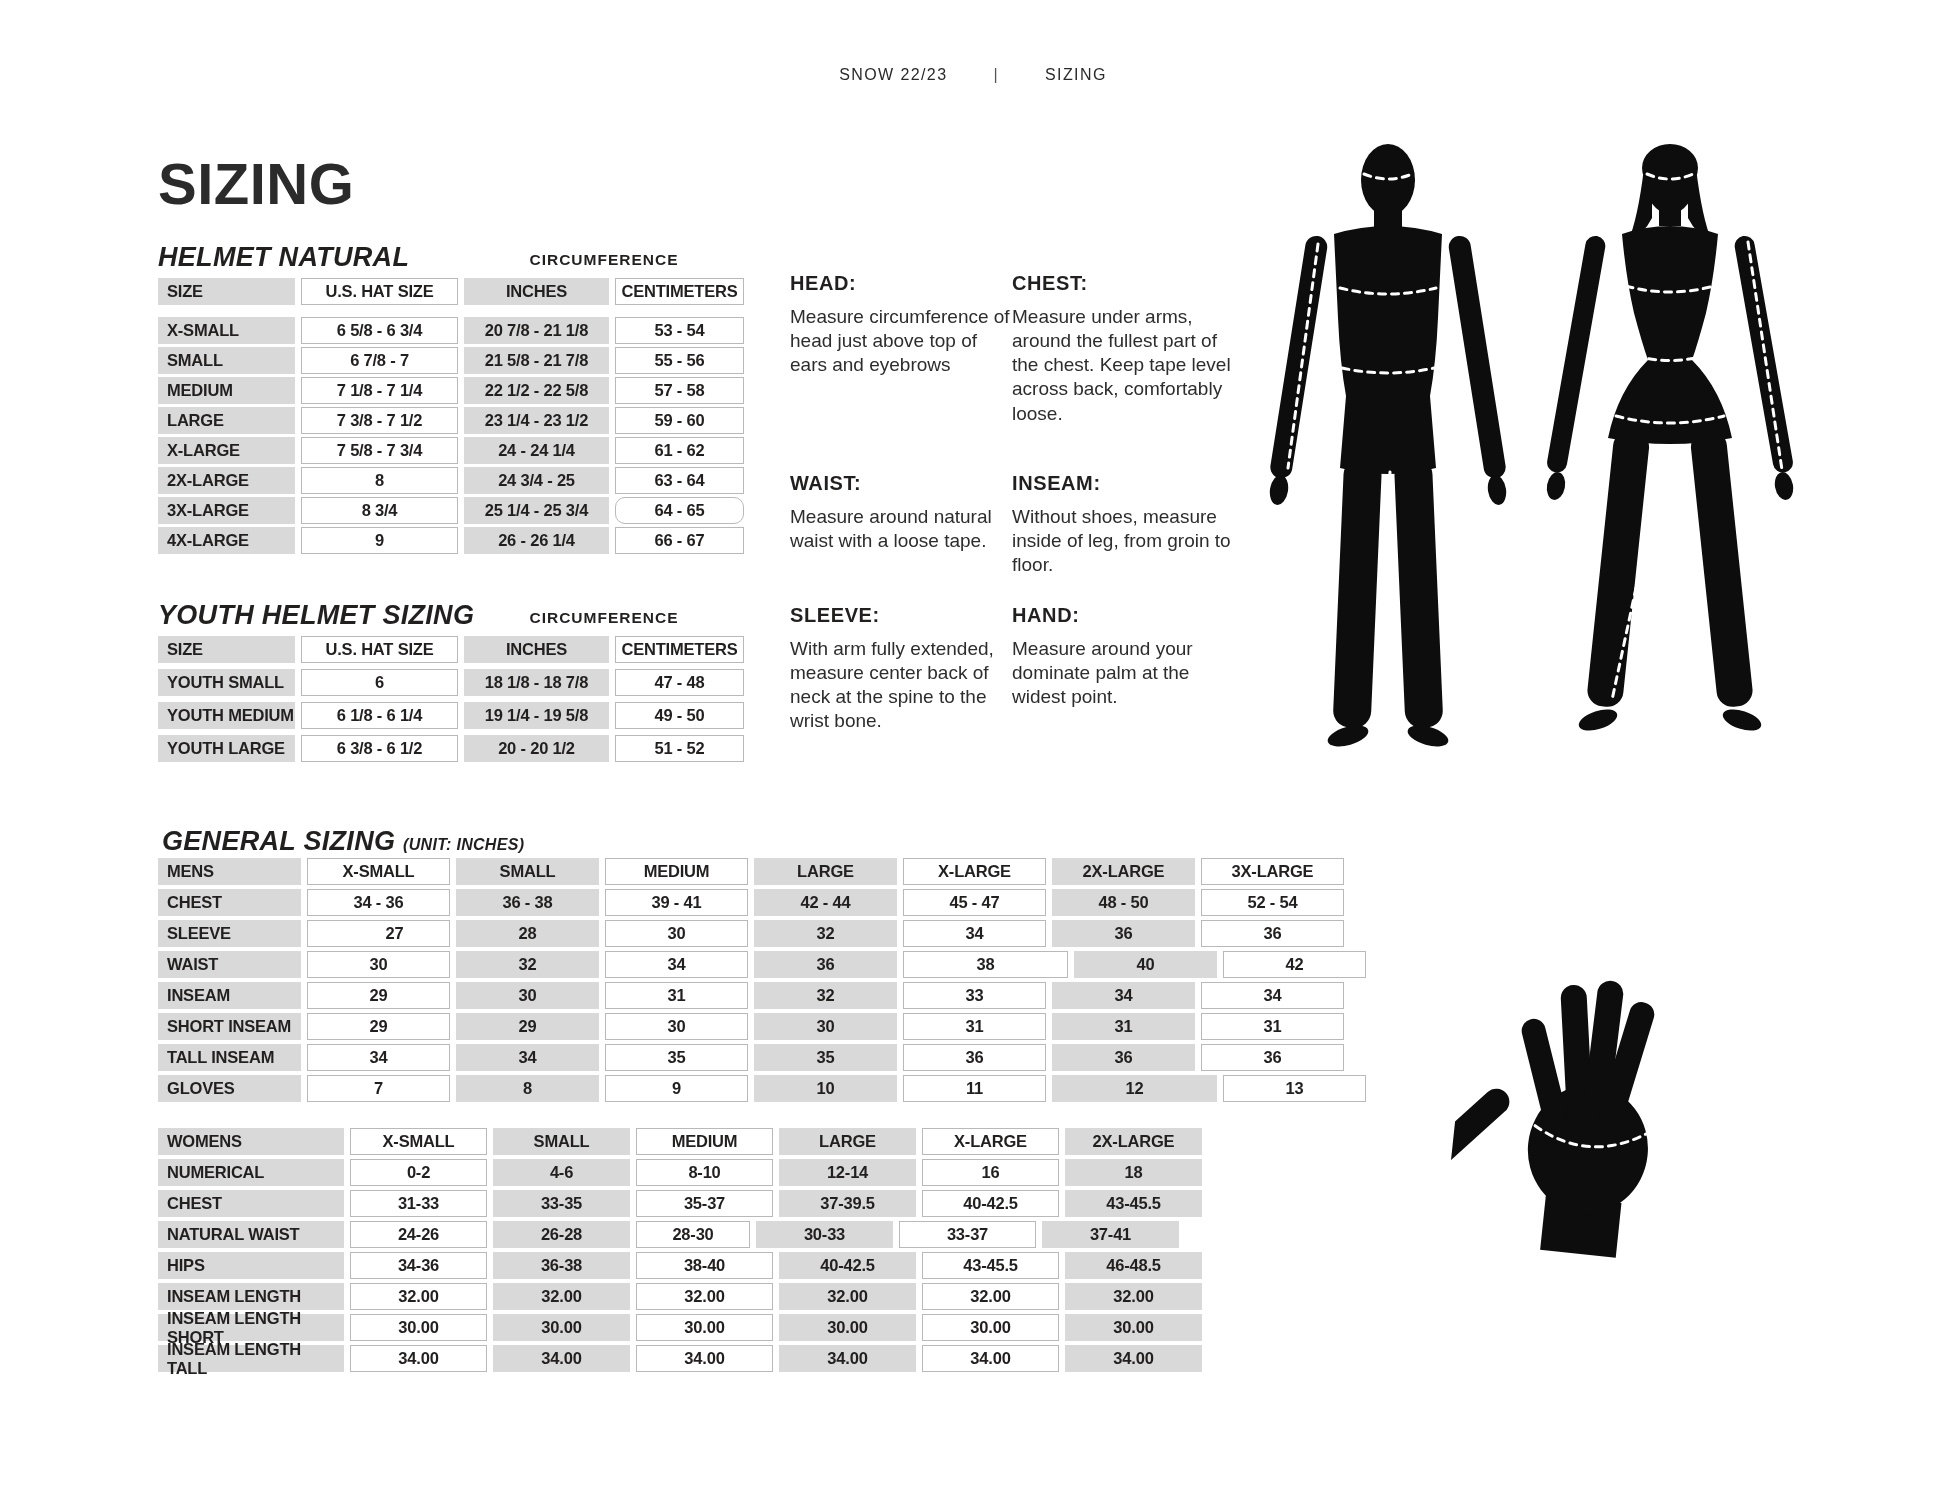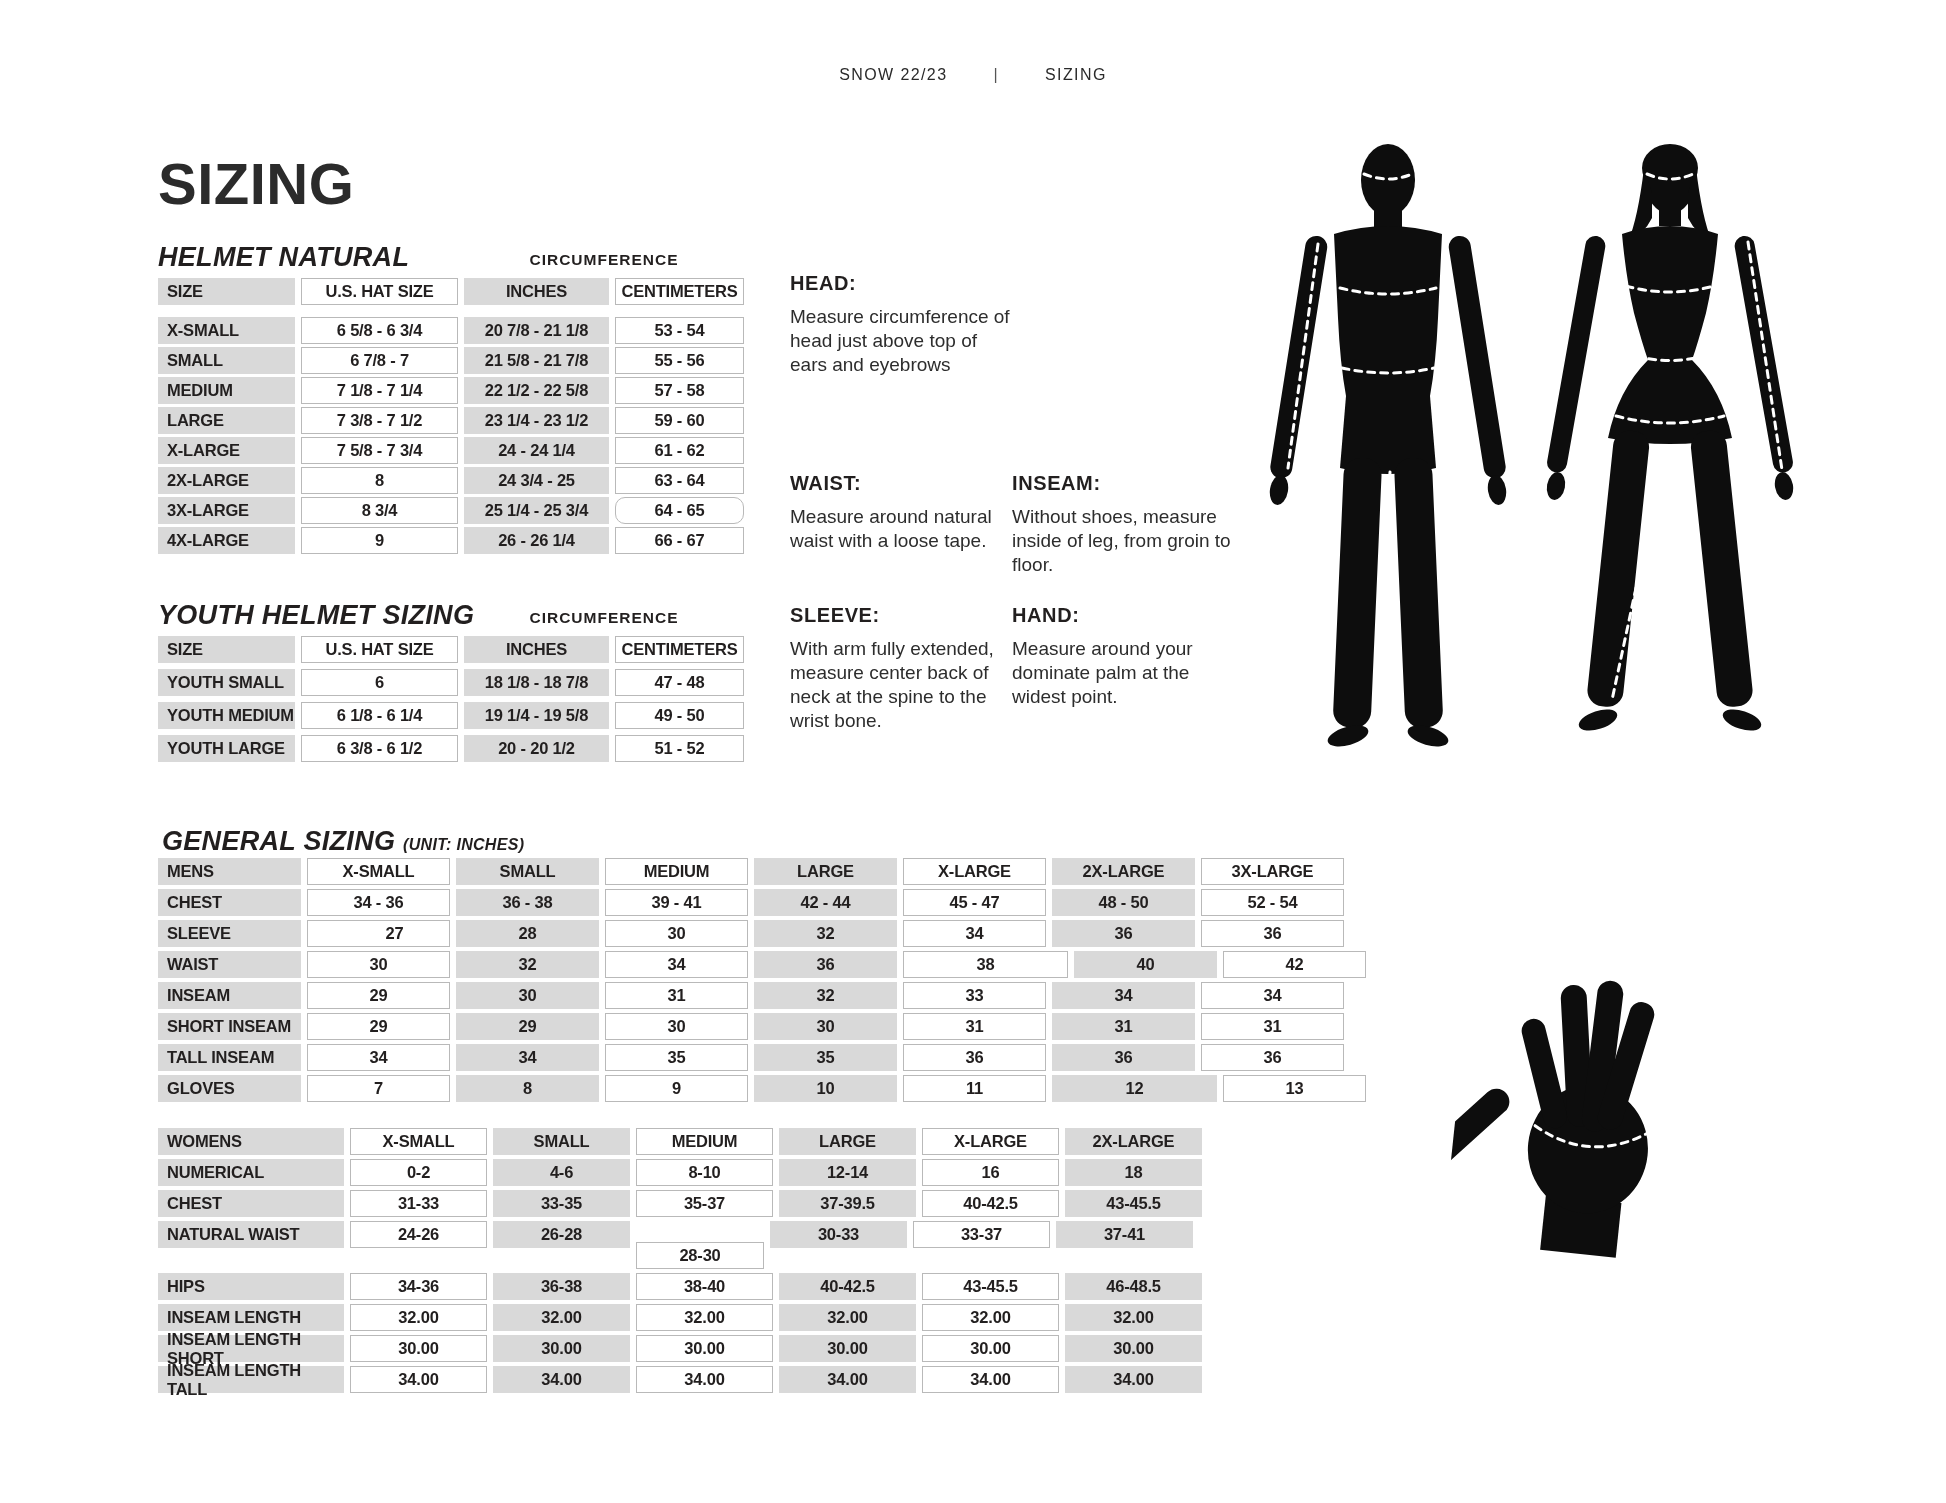--- a/index.html
+++ b/index.html
@@ -183,20 +183,24 @@
           <div class="cell white" style="width: 157px;">6 3/8 - 6 1/2</div>
           <div class="cell gray" style="width: 145px;">20 - 20 1/2</div>
           <div class="cell white" style="width: 129px;">51 - 52</div>
         </div>
       </div>
   </section>
 
   <div class="instr" id="instr-head">
     <h3>HEAD:</h3>
     <p>Measure circumference of head just above top of ears and eyebrows</p>
+  </div>
+  <div class="instr" id="instr-chest">
+    <h3>CHEST:</h3>
+    <p>Measure under arms, around the fullest part of the chest. Keep tape level across back, comfortably loose.</p>
   </div>
   <div class="instr" id="instr-waist">
     <h3>WAIST:</h3>
     <p>Measure around natural waist with a loose tape.</p>
   </div>
   <div class="instr" id="instr-inseam">
     <h3>INSEAM:</h3>
     <p>Without shoes, measure inside of leg, from groin to floor.</p>
   </div>
   <div class="instr" id="instr-sleeve">
@@ -319,21 +323,21 @@
         <div class="cell gray" style="width: 137px;">33-35</div>
         <div class="cell white" style="width: 137px;">35-37</div>
         <div class="cell gray" style="width: 137px;">37-39.5</div>
         <div class="cell white" style="width: 137px;">40-42.5</div>
         <div class="cell gray" style="width: 137px;">43-45.5</div>
       </div>
       <div class="trow">
         <div class="cell gray lab" style="width: 186px;">NATURAL WAIST</div>
         <div class="cell white" style="width: 137px;">24-26</div>
         <div class="cell gray" style="width: 137px;">26-28</div>
-        <div class="cell white" style="width: 128px; margin-top: 21px;">28-30</div>
+        <div class="cell white" style="width: 114px;">28-30</div>
         <div class="cell gray" style="width: 137px;">30-33</div>
         <div class="cell white" style="width: 137px;">33-37</div>
         <div class="cell gray" style="width: 137px;">37-41</div>
       </div>
       <div class="trow">
         <div class="cell gray lab" style="width: 186px;">HIPS</div>
         <div class="cell white" style="width: 137px;">34-36</div>
         <div class="cell gray" style="width: 137px;">36-38</div>
         <div class="cell white" style="width: 137px;">38-40</div>
         <div class="cell gray" style="width: 137px;">40-42.5</div>

